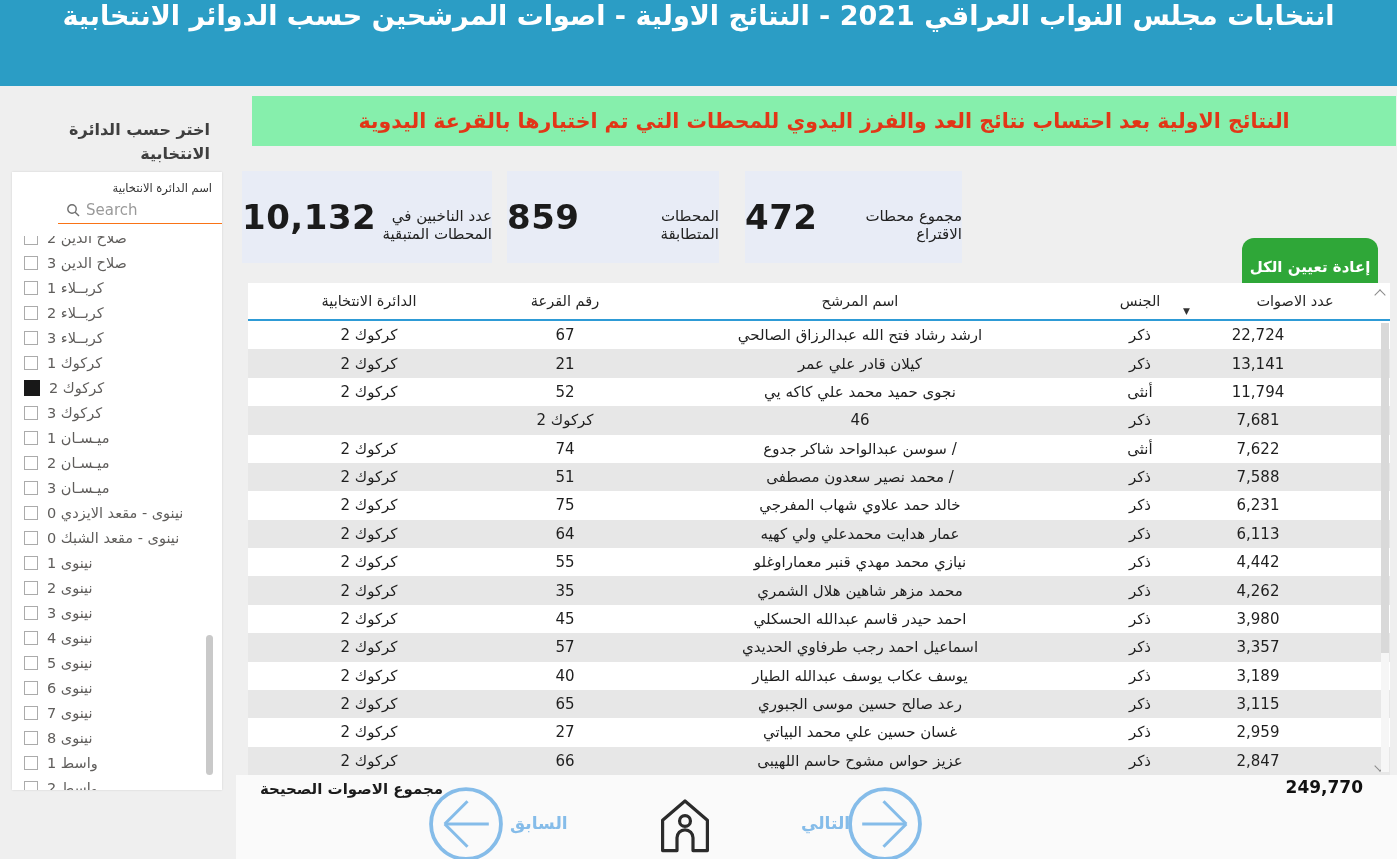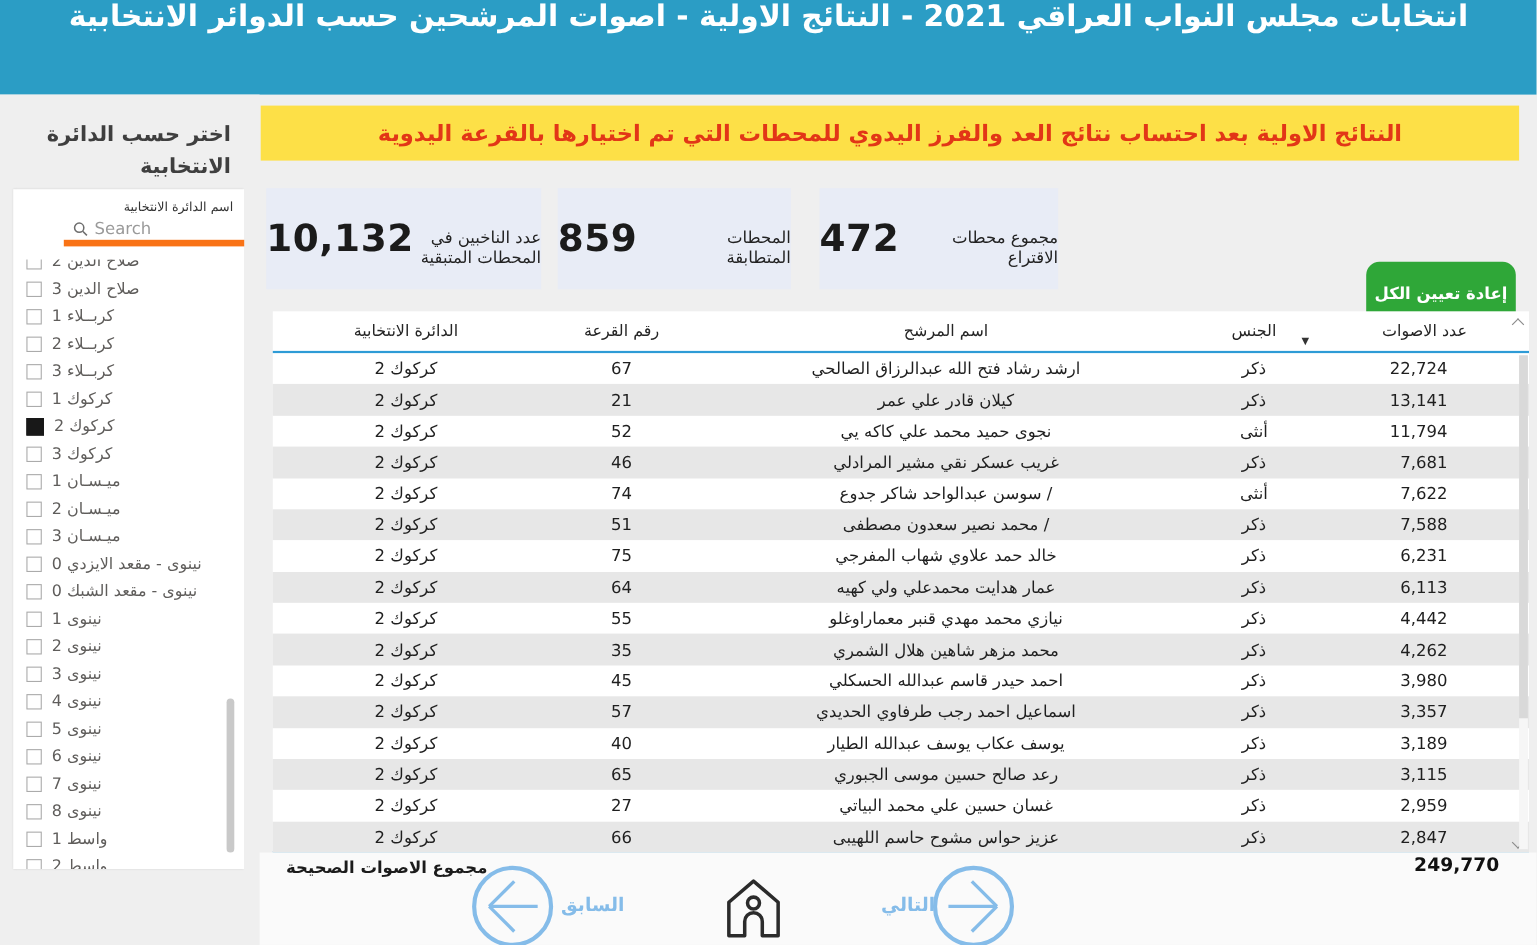--- a/index.html
+++ b/index.html
@@ -6,42 +6,42 @@
   html,body { width:1397px; height:859px; overflow:hidden; }
   body { font-family:"DejaVu Sans", sans-serif; background:#EFEFEF; position:relative; }
 
   
   .banner { position:absolute; left:0; top:0; width:1397px; height:86px; background:#2B9DC5;
             display:flex; align-items:flex-start; justify-content:center; }
   .banner-title { color:#fff; font-size:27px; font-weight:bold; direction:rtl; white-space:nowrap; }
 
   
   .sidebar { position:absolute; left:0; top:86px; width:236px; height:773px; background:#EFEFEF; }
-  .sidebar-title { color:#3f3f3f; font-weight:bold; font-size:19px; direction:rtl;
-                   padding:22px 26px 0 10px; text-align:right; line-height:1.5; }
+  .sidebar-title { color:#3f3f3f; font-weight:bold; font-size:16px; direction:rtl;
+                   padding:32px 26px 0 10px; text-align:right; line-height:1.5; }
   .filter-box { position:absolute; left:12px; top:86px; width:210px; height:618px; background:#fff;
                 box-shadow:0 0 2px rgba(0,0,0,.12);padding-left:46px; }
   .filter-title { font-size:11.5px; color:#333; direction:rtl; text-align:right; padding:9px 10px 2px 6px; }
-  .search-row { height:27px; border-bottom:6px solid #f97316; display:flex; align-items:center; padding:0 4px 0 8px; }
+  .search-row { height:27px; border-bottom:1px solid #f97316; display:flex; align-items:center; padding:0 4px 0 8px; }
   .search-row svg { flex:0 0 auto; margin-right:6px; }
   .search-input { border:none; outline:none; background:transparent; width:150px; font-size:15px; color:#333;
                   font-family:"DejaVu Sans", sans-serif; }
   .search-input::placeholder { color:#9a9a9a; }
   .slicer-viewport { position:absolute; left:0; right:0; top:64px; bottom:0; overflow:hidden; }
   .slicer-item { height:25px; display:flex; align-items:center; padding-left:12px; cursor:pointer; }
   .slicer-item:first-child { margin-top:-11px; }
   .cb { width:14px; height:14px; border:1px solid #ababab; background:#fff; flex:0 0 auto; margin-right:9px; }
   .cb.checked { background:#181818; border-color:#181818; width:16px; height:16px; }
   .slicer-label { font-size:14.5px; color:#5f5d5b; direction:rtl; unicode-bidi:isolate; white-space:nowrap; }
   .side-scroll { position:absolute; right:9px; top:463px; width:7px; height:140px; background:#C9C9C9; border-radius:4px; }
 
   
   .main { position:absolute; left:236px; top:86px; width:1161px; height:773px; }
 
-  .subtitle-panel { position:absolute; left:1px; top:10px; width:1144px; height:50px; background:#fde047;
+  .subtitle-panel { position:absolute; left:16px; top:10px; width:1144px; height:50px; background:#86efac;
                     display:flex; align-items:center; justify-content:center; }
   .subtitle { color:#E23617; font-size:20.5px; font-weight:bold; direction:rtl; }
 
   .card { position:absolute; top:85px; height:92px; background:#E8ECF6;
           display:flex; flex-direction:row; align-items:center; justify-content:center; }
   .card-value { font-size:34px; font-weight:600; color:#1b1b1b; letter-spacing:.5px; }
   .card-label { font-size:15px; color:#222; direction:rtl; margin-top:16px; }
   .card-remaining { left:6px;  width:250px; }
   .card-matched   { left:271px; width:212px;gap:48px; }
   .card-total     { left:509px; width:217px; }
@@ -52,21 +52,21 @@
 
   
   .table-panel { position:absolute; left:12px; top:197px; width:1142px; height:492px; background:#fff;
                  border-bottom:1px solid #2E9BD6; }
   .t-grid { direction:rtl; display:grid; grid-template-columns:190px 120px 440px 150px 242px; align-items:center; }
   .t-header { height:38px; border-bottom:2px solid #2E9BD6; position:relative; }
   .t-header .hcell { font-size:14.5px; color:#252525; text-align:center; direction:rtl; }
   .t-row { height:28.38px; cursor:pointer; }
   .t-row:nth-child(even) { background:#E7E7E7; }
   .cell { font-size:15px; color:#1f1f1f; text-align:center; white-space:nowrap; }
-  .cell.votes { direction:ltr; text-align:right; padding-right:74px; }
+  .cell.votes { direction:ltr; padding-right:74px; }
   .cell.name, .cell.district { direction:rtl; }
   .sort-ind { position:absolute; right:200px; top:23px; font-size:9px; color:#333; }
   .chev { position:absolute; width:8px; height:8px; border-left:1.6px solid #8a8a8a; border-top:1.6px solid #8a8a8a; }
   .chev-up { right:6px; top:8px; transform:rotate(45deg); }
   .chev-down { right:6px; bottom:4px; transform:rotate(225deg); }
   .t-scroll-track { position:absolute; right:1px; top:40px; bottom:2px; width:8px; background:#F6F6F6; }
   .t-scroll-thumb { position:absolute; right:0; top:0; width:8px; height:330px; background:#D9D9D9; }
 
   
   .bottom-strip { position:absolute; left:0; top:689px; width:1161px; height:84px; background:#FAFAFA; }
@@ -246,21 +246,20 @@
         <div class="t-grid t-row">
           <div class="cell votes">11,794</div>
           <div class="cell gender">أنثى</div>
           <div class="cell name">نجوى حميد محمد علي كاكه يي</div>
           <div class="cell lottery">52</div>
           <div class="cell district">كركوك 2</div>
         </div>
         <div class="t-grid t-row">
           <div class="cell votes">7,681</div>
           <div class="cell gender">ذكر</div>
-          <div class="cell name">غريب عسكر نقي مشير المرادلي</div>
           <div class="cell lottery">46</div>
           <div class="cell district">كركوك 2</div>
         </div>
         <div class="t-grid t-row">
           <div class="cell votes">7,622</div>
           <div class="cell gender">أنثى</div>
           <div class="cell name">/ سوسن عبدالواحد شاكر جدوع</div>
           <div class="cell lottery">74</div>
           <div class="cell district">كركوك 2</div>
         </div>

